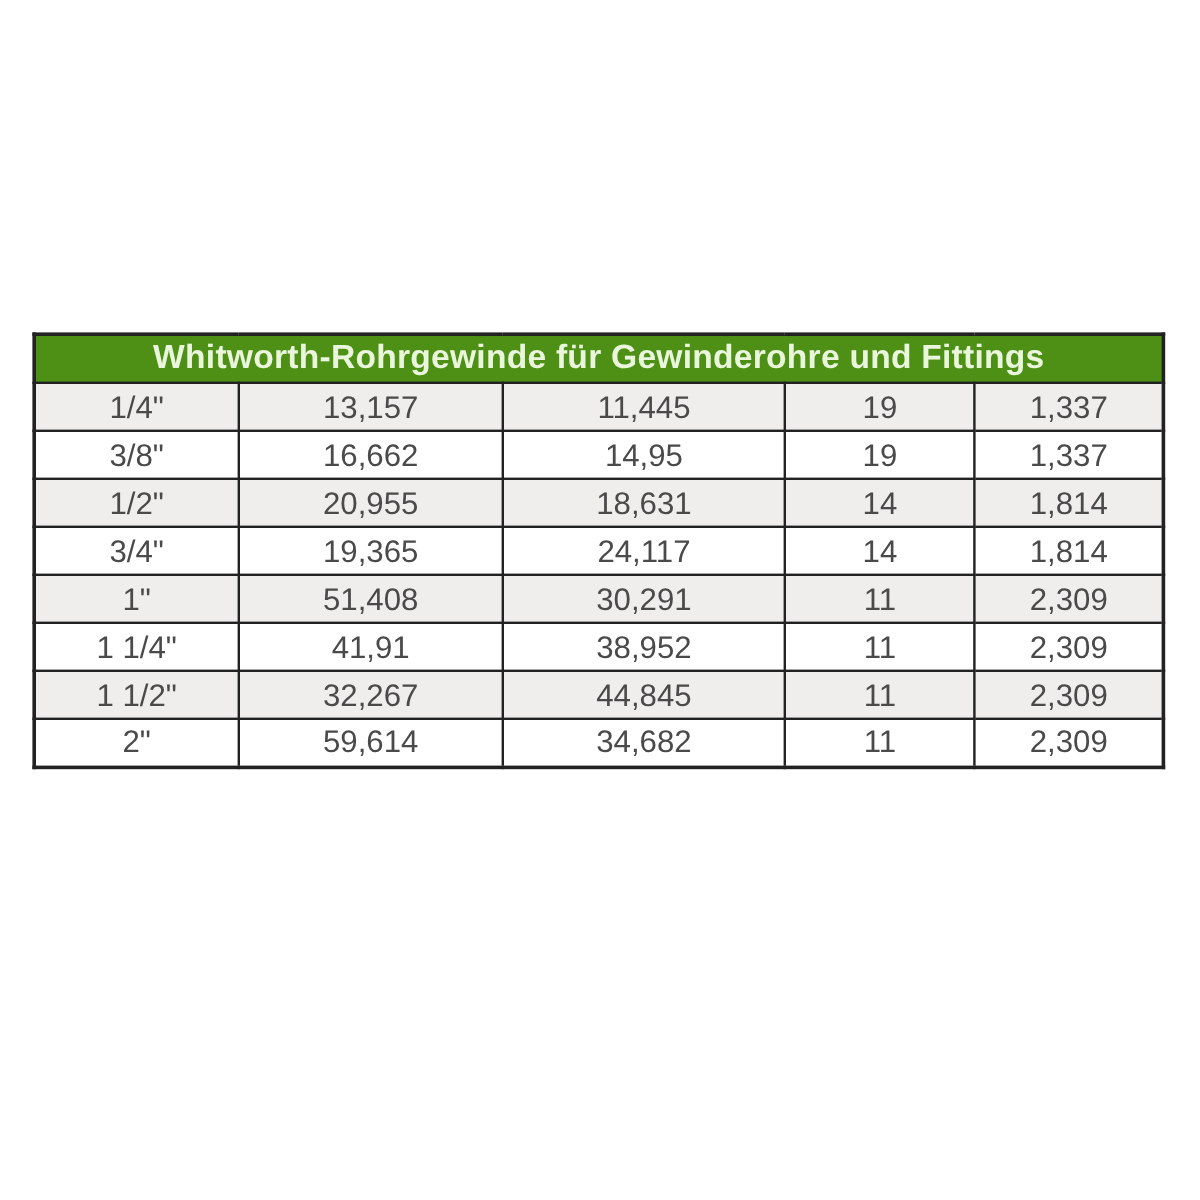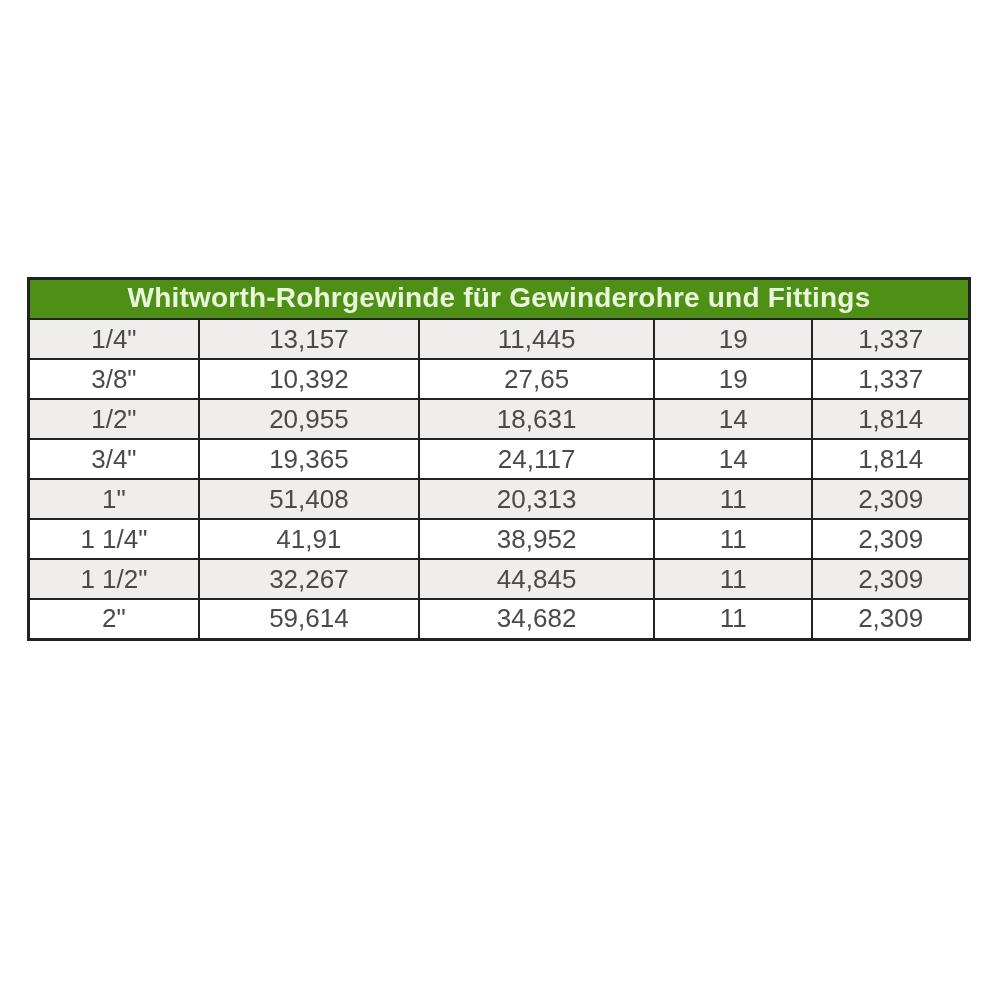--- a/index.html
+++ b/index.html
@@ -102,43 +102,43 @@
 
       <tr>
             <td>1/4"</td>
             <td>13,157</td>
             <td>11,445</td>
             <td>19</td>
             <td>1,337</td>
           </tr>
           <tr>
             <td>3/8"</td>
-            <td>10,392</td>
-            <td>27,65</td>
+            <td>16,662</td>
+            <td>14,95</td>
             <td>19</td>
             <td>1,337</td>
           </tr>
           <tr>
             <td>1/2"</td>
             <td>20,955</td>
             <td>18,631</td>
             <td>14</td>
             <td>1,814</td>
           </tr>
           <tr>
             <td>3/4"</td>
             <td>19,365</td>
             <td>24,117</td>
             <td>14</td>
             <td>1,814</td>
           </tr>
           <tr>
             <td>1"</td>
             <td>51,408</td>
-            <td>20,313</td>
+            <td>30,291</td>
             <td>11</td>
             <td>2,309</td>
           </tr>
           <tr>
             <td>1 1/4"</td>
             <td>41,91</td>
             <td>38,952</td>
             <td>11</td>
             <td>2,309</td>
           </tr>

